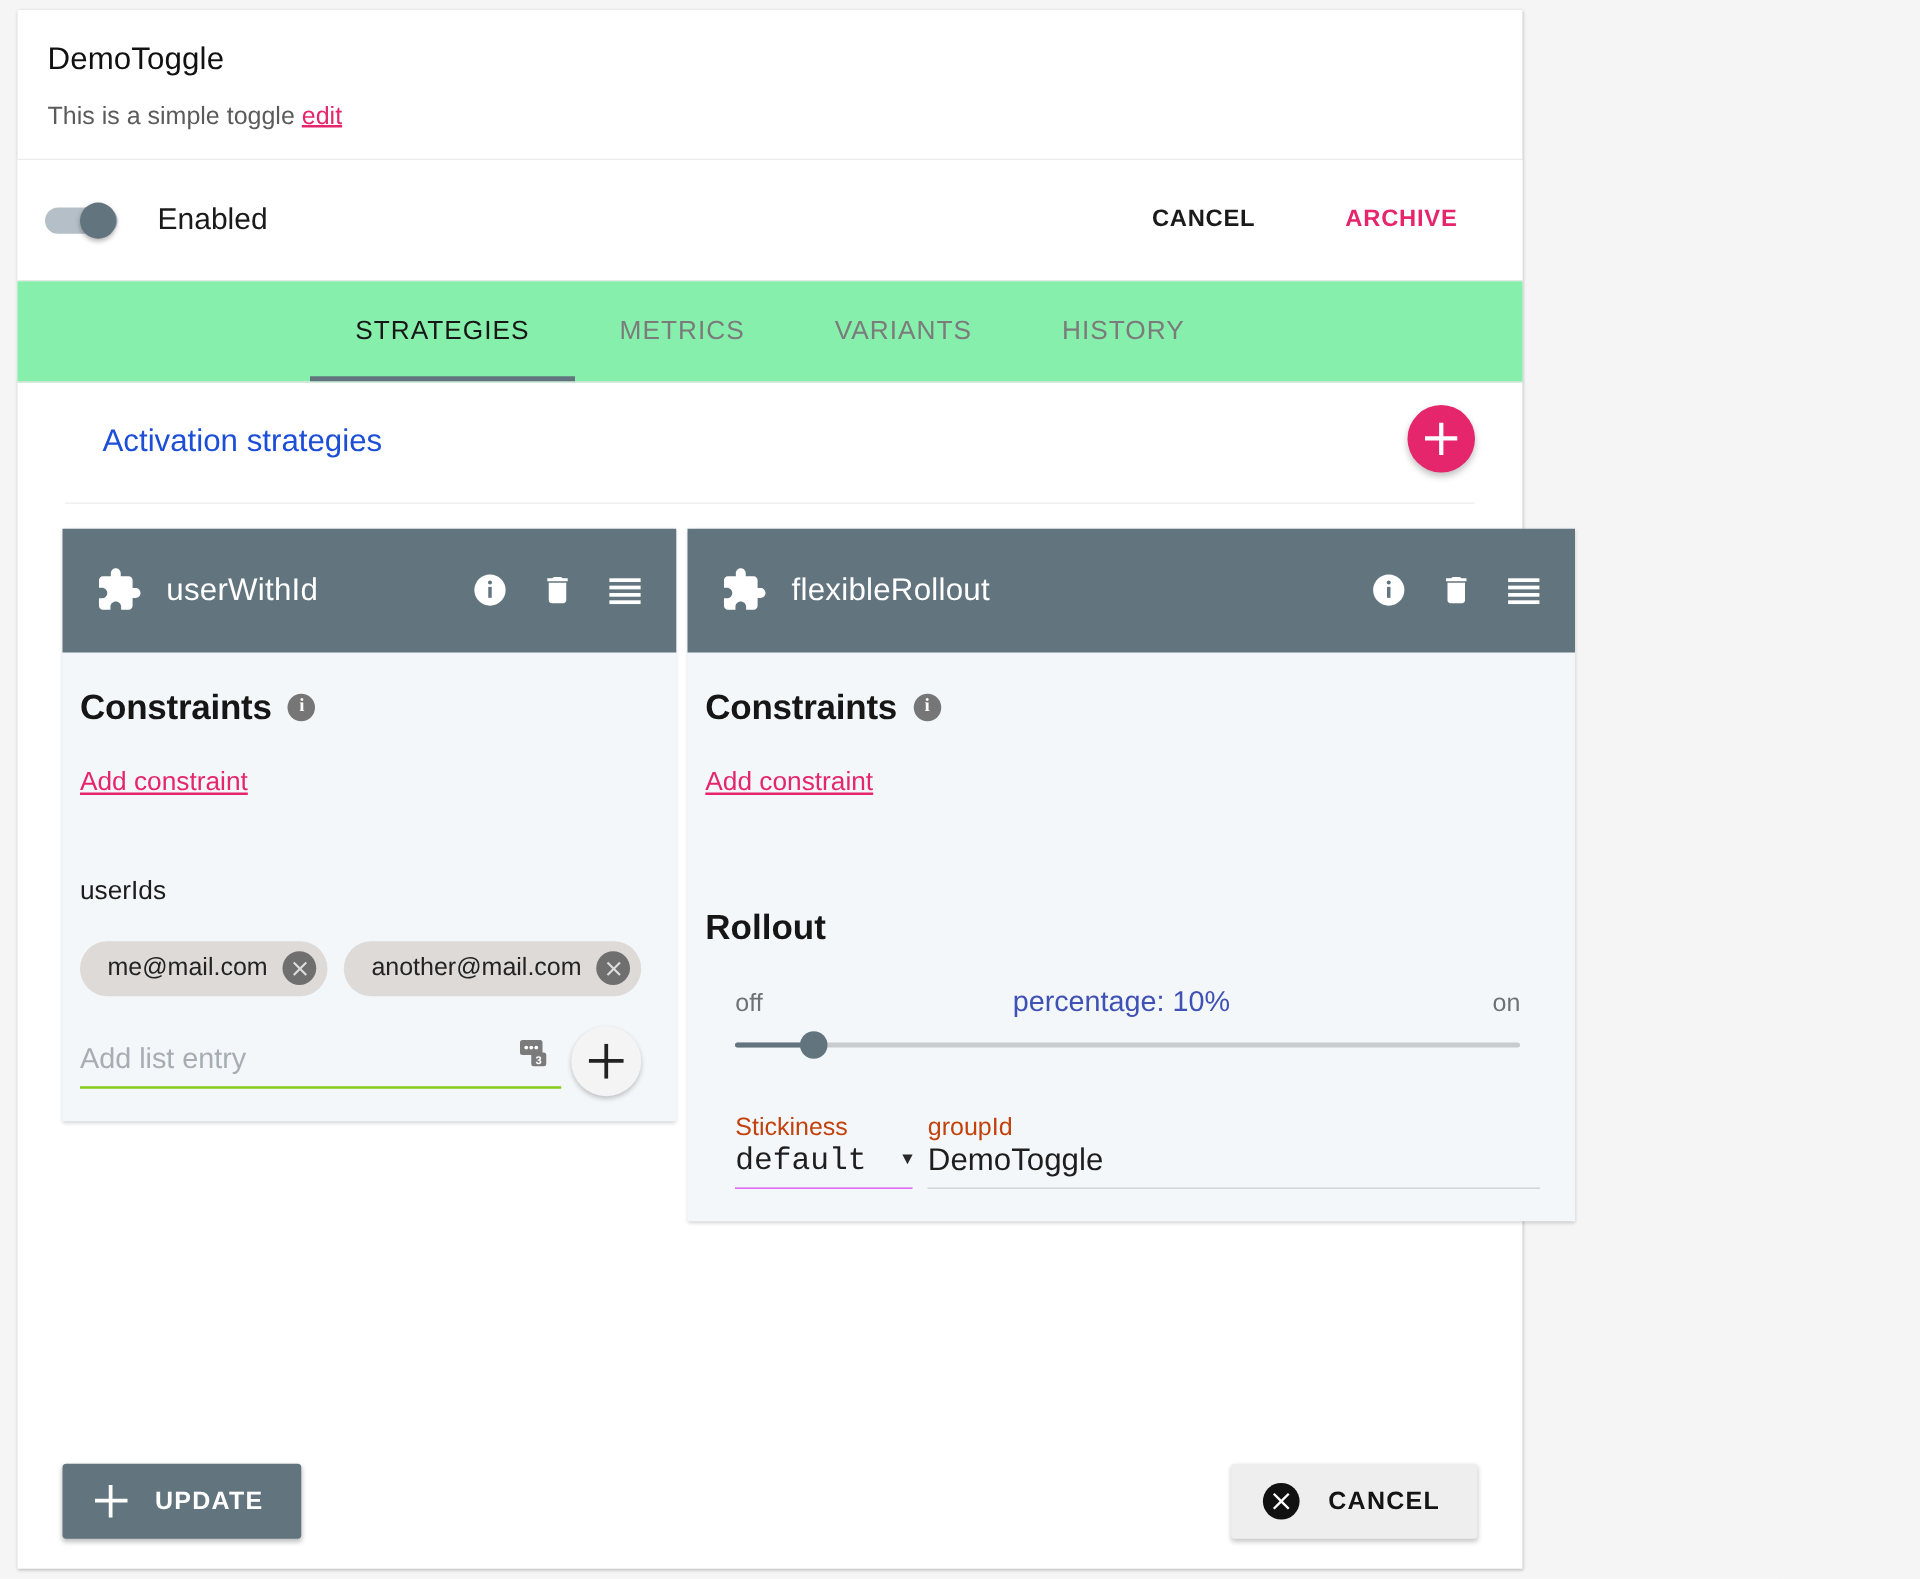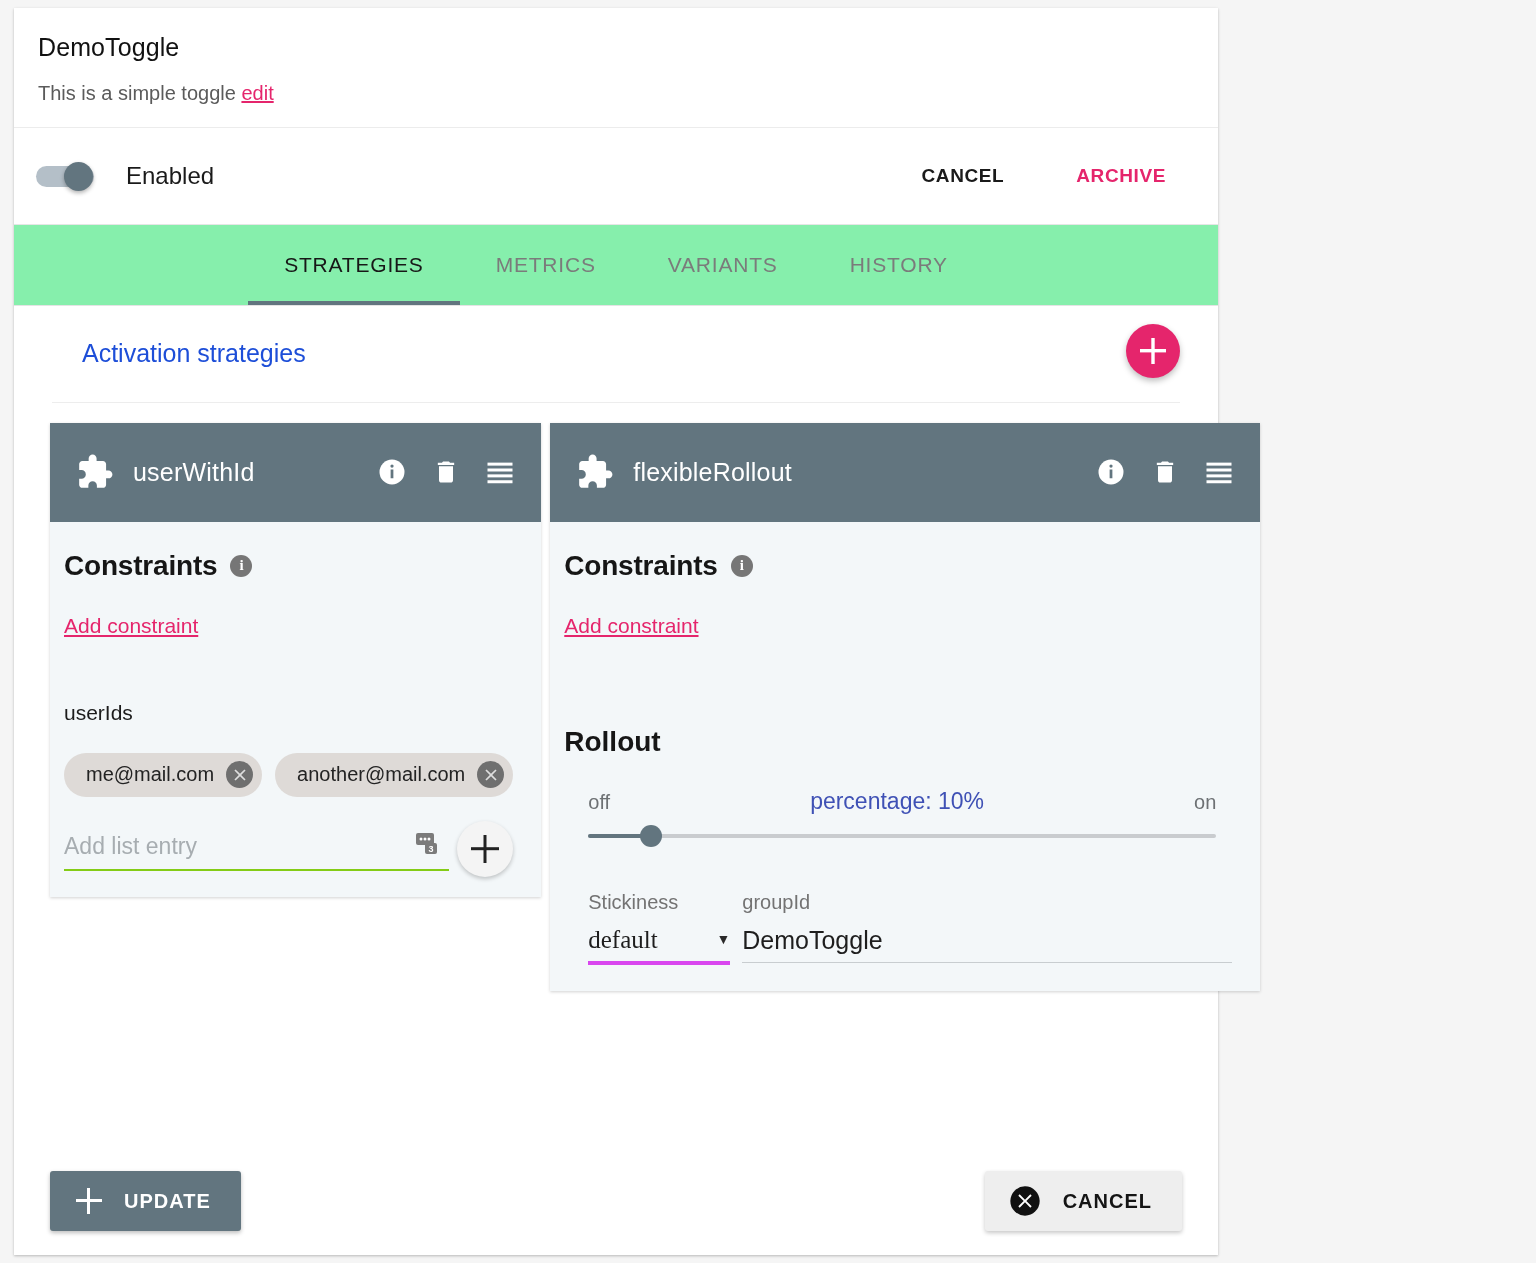--- a/index.html
+++ b/index.html
@@ -371,37 +371,37 @@
     display: flex;
     gap: 0;
     padding-left: 24px;
   }
   .rf {
     display: flex;
     flex-direction: column;
   }
   .rf-label {
     font-size: 20px;
-    color: #737373;
-    margin-bottom: 12px;
+    color: #c2410c;
+    margin-bottom: 0;
   }
   .rf-select {
     width: 142px;
     border: none;
-    border-bottom: 4px solid #d946ef;
+    border-bottom: 1px solid #d946ef;
     background: transparent;
     font-size: 25px;
     color: #1e1e1e;
     padding: 0 0 7px 0;
     outline: none;
     display: flex;
     align-items: center;
     justify-content: space-between;
     cursor: pointer;
-    font-family: Liberation Serif, serif;
+    font-family: Liberation Mono, monospace;
   }
   .caret { font-size: 14px; color: #2a2a2a; }
   .rf-input {
     width: 490px;
     border: none;
     border-bottom: 1px solid #c8cdd0;
     background: transparent;
     font-size: 25px;
     color: #1e1e1e;
     padding: 0 0 7px 0;

